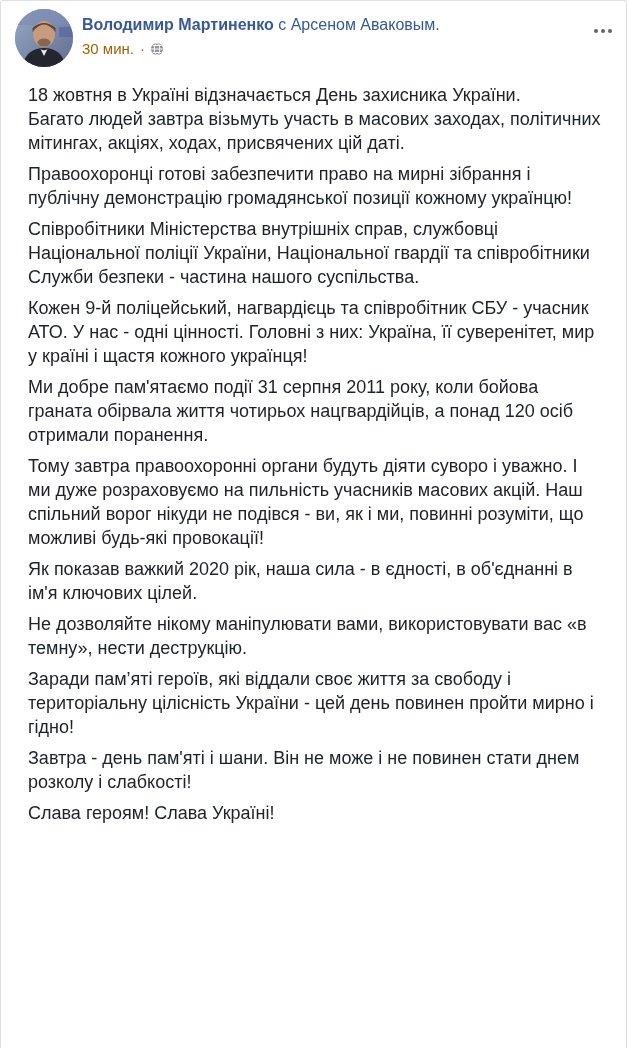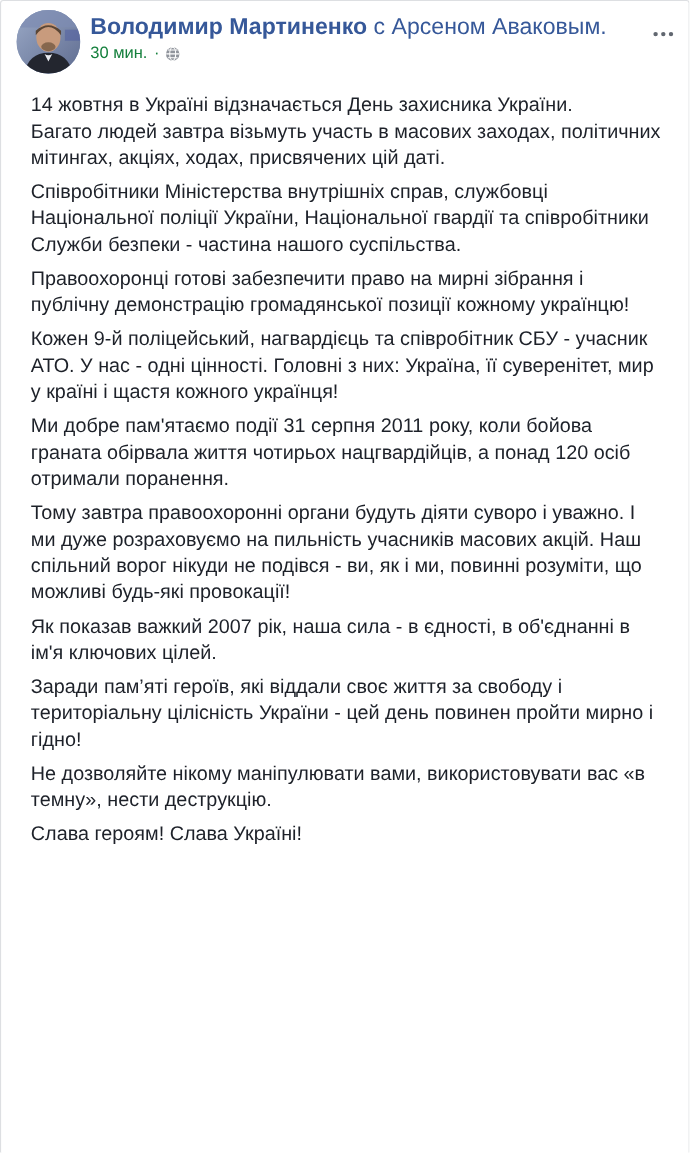--- a/index.html
+++ b/index.html
@@ -26,32 +26,32 @@
     width: 58px; height: 58px;
     border-radius: 50%;
     overflow: hidden;
     flex: none;
     cursor: pointer;
     background: #8fa0c0;
   }
   .avatar svg { display: block; }
   .header-text { margin-left: 9px; padding-top: 3px; flex: 1; min-width: 0; }
   .name-line {
-    font-size: 21px;
+    font-size: 16px;
     line-height: 25px;
     color: #365899;
   }
   .author { font-weight: bold; cursor: pointer; }
   .tagged, .author { color: #365899; }
   .tagged { cursor: pointer; }
   .meta {
     margin-top: 2px;
     font-size: 15px;
     line-height: 19px;
-    color: #15803d;
+    color: #a16207;
     display: flex;
     align-items: center;
   }
   .meta .timestamp { cursor: pointer; }
   .meta .dot { margin: 0 5px 0 6px; }
   .globe { display: inline-flex; align-items: center; }
 
   .menu-btn {
     margin-left: auto;
     margin-top: 16px;
@@ -128,26 +128,27 @@
 
     <div class="menu-btn">
       <i></i>
         <i></i>
         <i></i>
     </div>
 
   </div>
 
   <div class="post-body">
-      <p>14 жовтня в Україні відзначається День захисника України.
+      <p>18 жовтня в Україні відзначається День захисника України.
 Багато людей завтра візьмуть участь в масових заходах, політичних мітингах, акціях, ходах, присвячених цій даті.</p>
+      <p>Правоохоронці готові забезпечити право на мирні зібрання і публічну демонстрацію громадянської позиції кожному українцю!</p>
       <p>Співробітники Міністерства внутрішніх справ, службовці Національної поліції України, Національної гвардії та співробітники Служби безпеки - частина нашого суспільства.</p>
-      <p>Правоохоронці готові забезпечити право на мирні зібрання і публічну демонстрацію громадянської позиції кожному українцю!</p>
       <p>Кожен 9-й поліцейський, нагвардієць та співробітник СБУ - учасник АТО. У нас - одні цінності. Головні з них: Україна, її суверенітет, мир у країні і щастя кожного українця!</p>
       <p>Ми добре пам'ятаємо події 31 серпня 2011 року, коли бойова граната обірвала життя чотирьох нацгвардійців, а понад 120 осіб отримали поранення.</p>
       <p>Тому завтра правоохоронні органи будуть діяти суворо і уважно. І ми дуже розраховуємо на пильність учасників масових акцій. Наш спільний ворог нікуди не подівся - ви, як і ми, повинні розуміти, що можливі будь-які провокації!</p>
-      <p>Як показав важкий 2007 рік, наша сила - в єдності, в об'єднанні в ім'я ключових цілей.</p>
+      <p>Як показав важкий 2020 рік, наша сила - в єдності, в об'єднанні в ім'я ключових цілей.</p>
+      <p>Не дозволяйте нікому маніпулювати вами, використовувати вас «в темну», нести деструкцію.</p>
       <p>Заради пам’яті героїв, які віддали своє життя за свободу і територіальну цілісність України - цей день повинен пройти мирно і гідно!</p>
-      <p>Не дозволяйте нікому маніпулювати вами, використовувати вас «в темну», нести деструкцію.</p>
+      <p>Завтра - день пам'яті і шани. Він не може і не повинен стати днем розколу і слабкості!</p>
       <p>Слава героям! Слава Україні!</p>
     </div>
 
 </div>
 
 </body></html>

